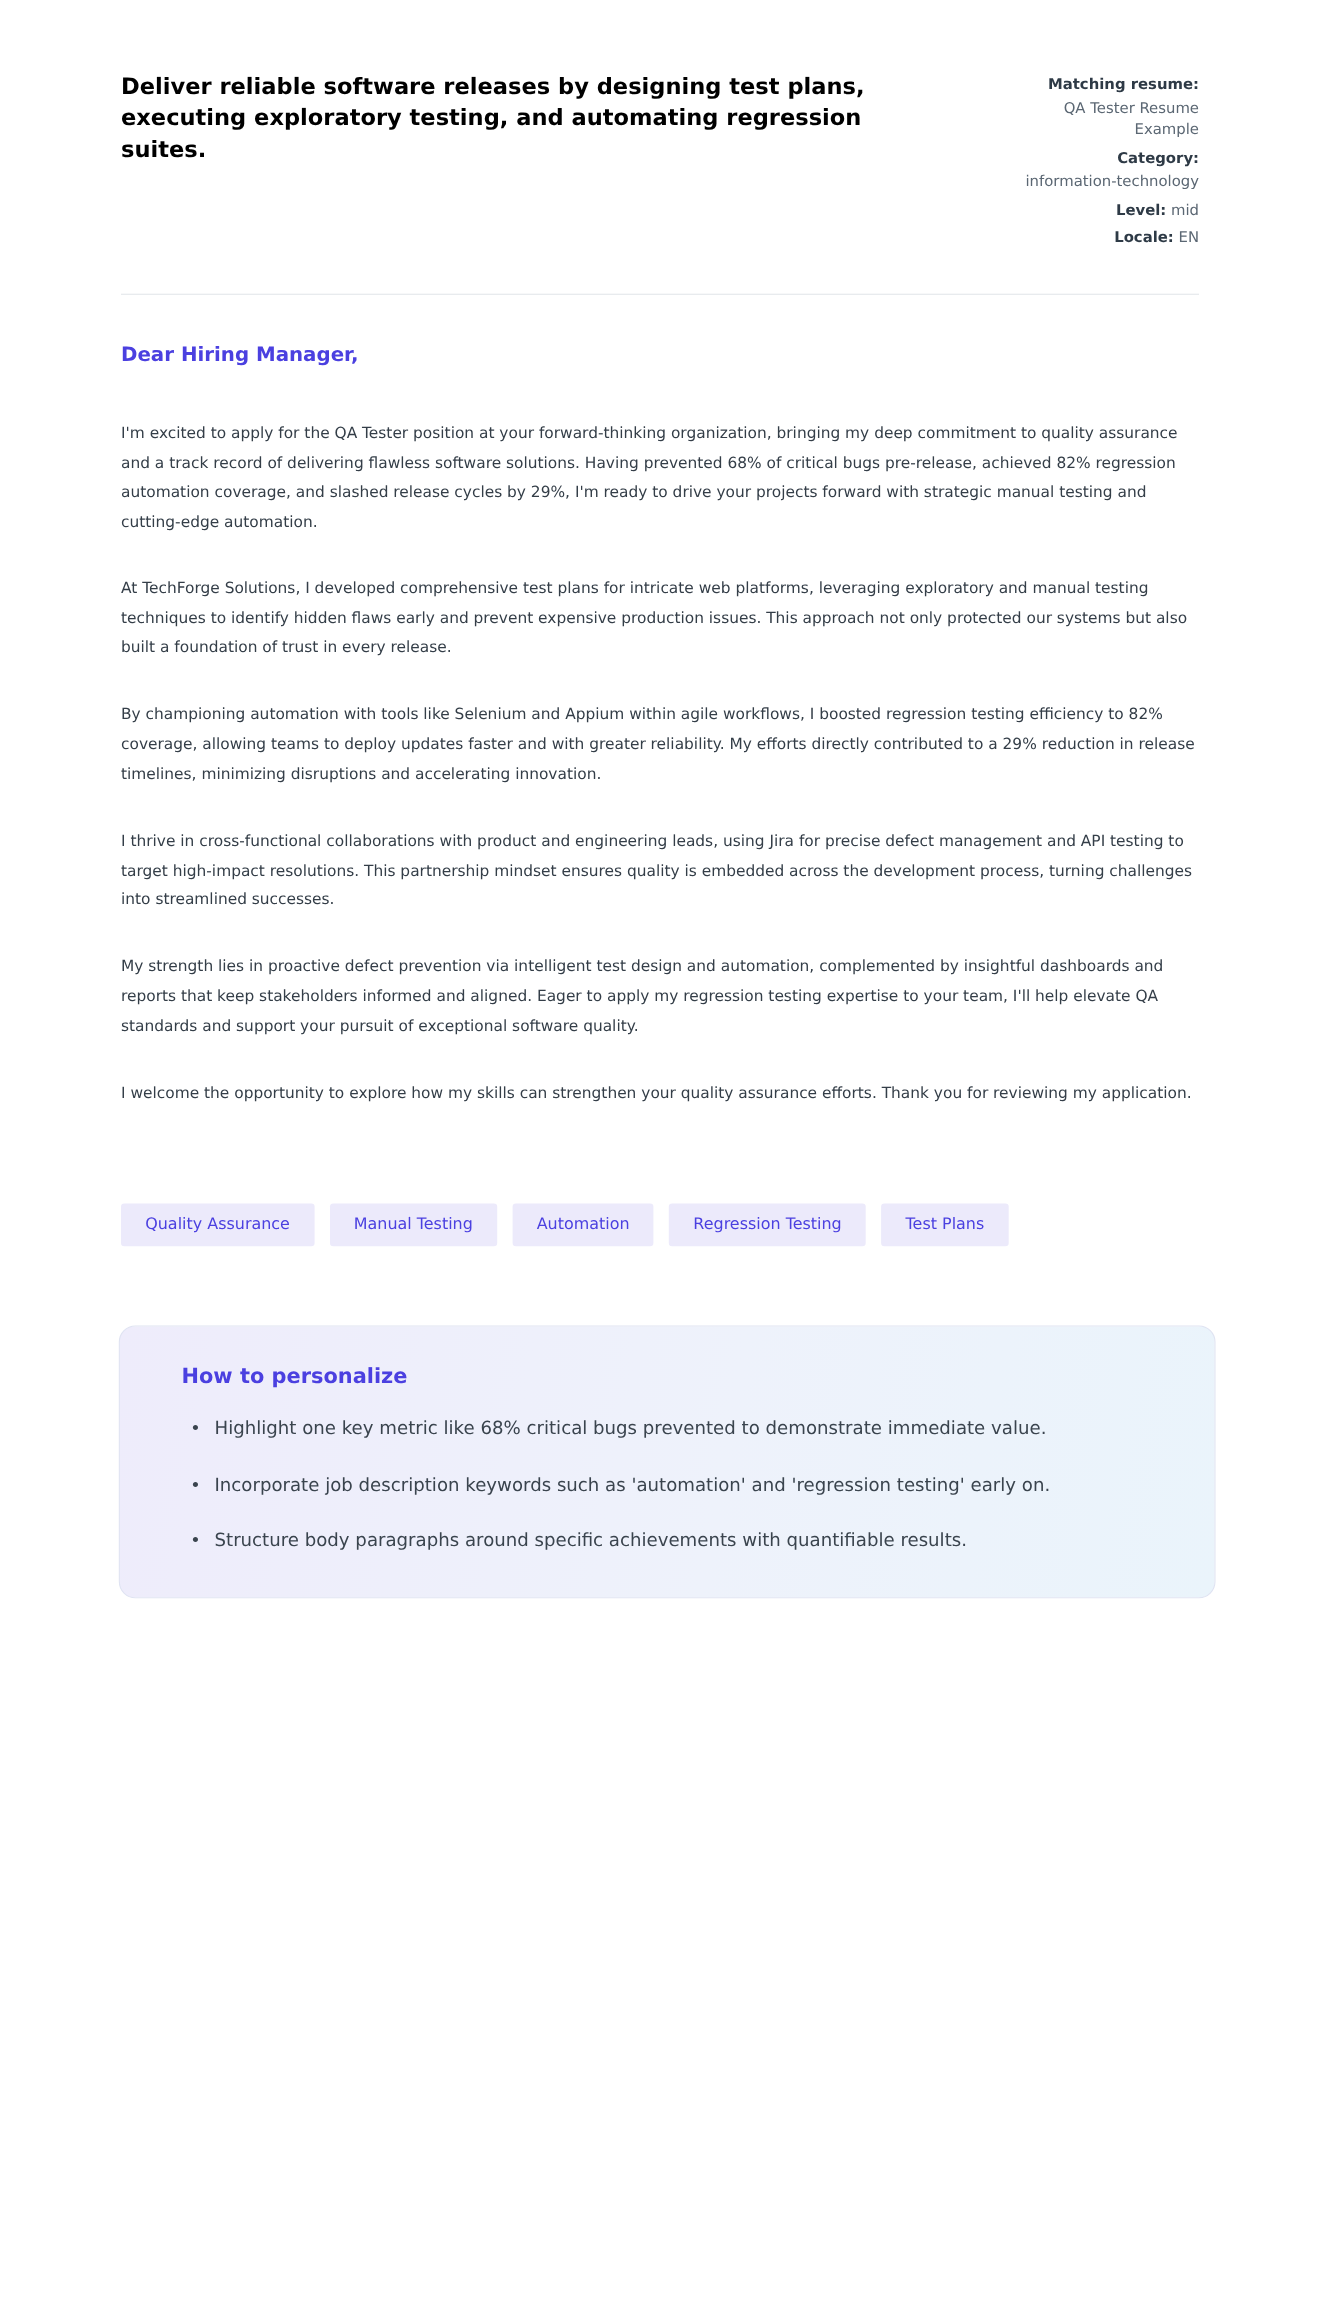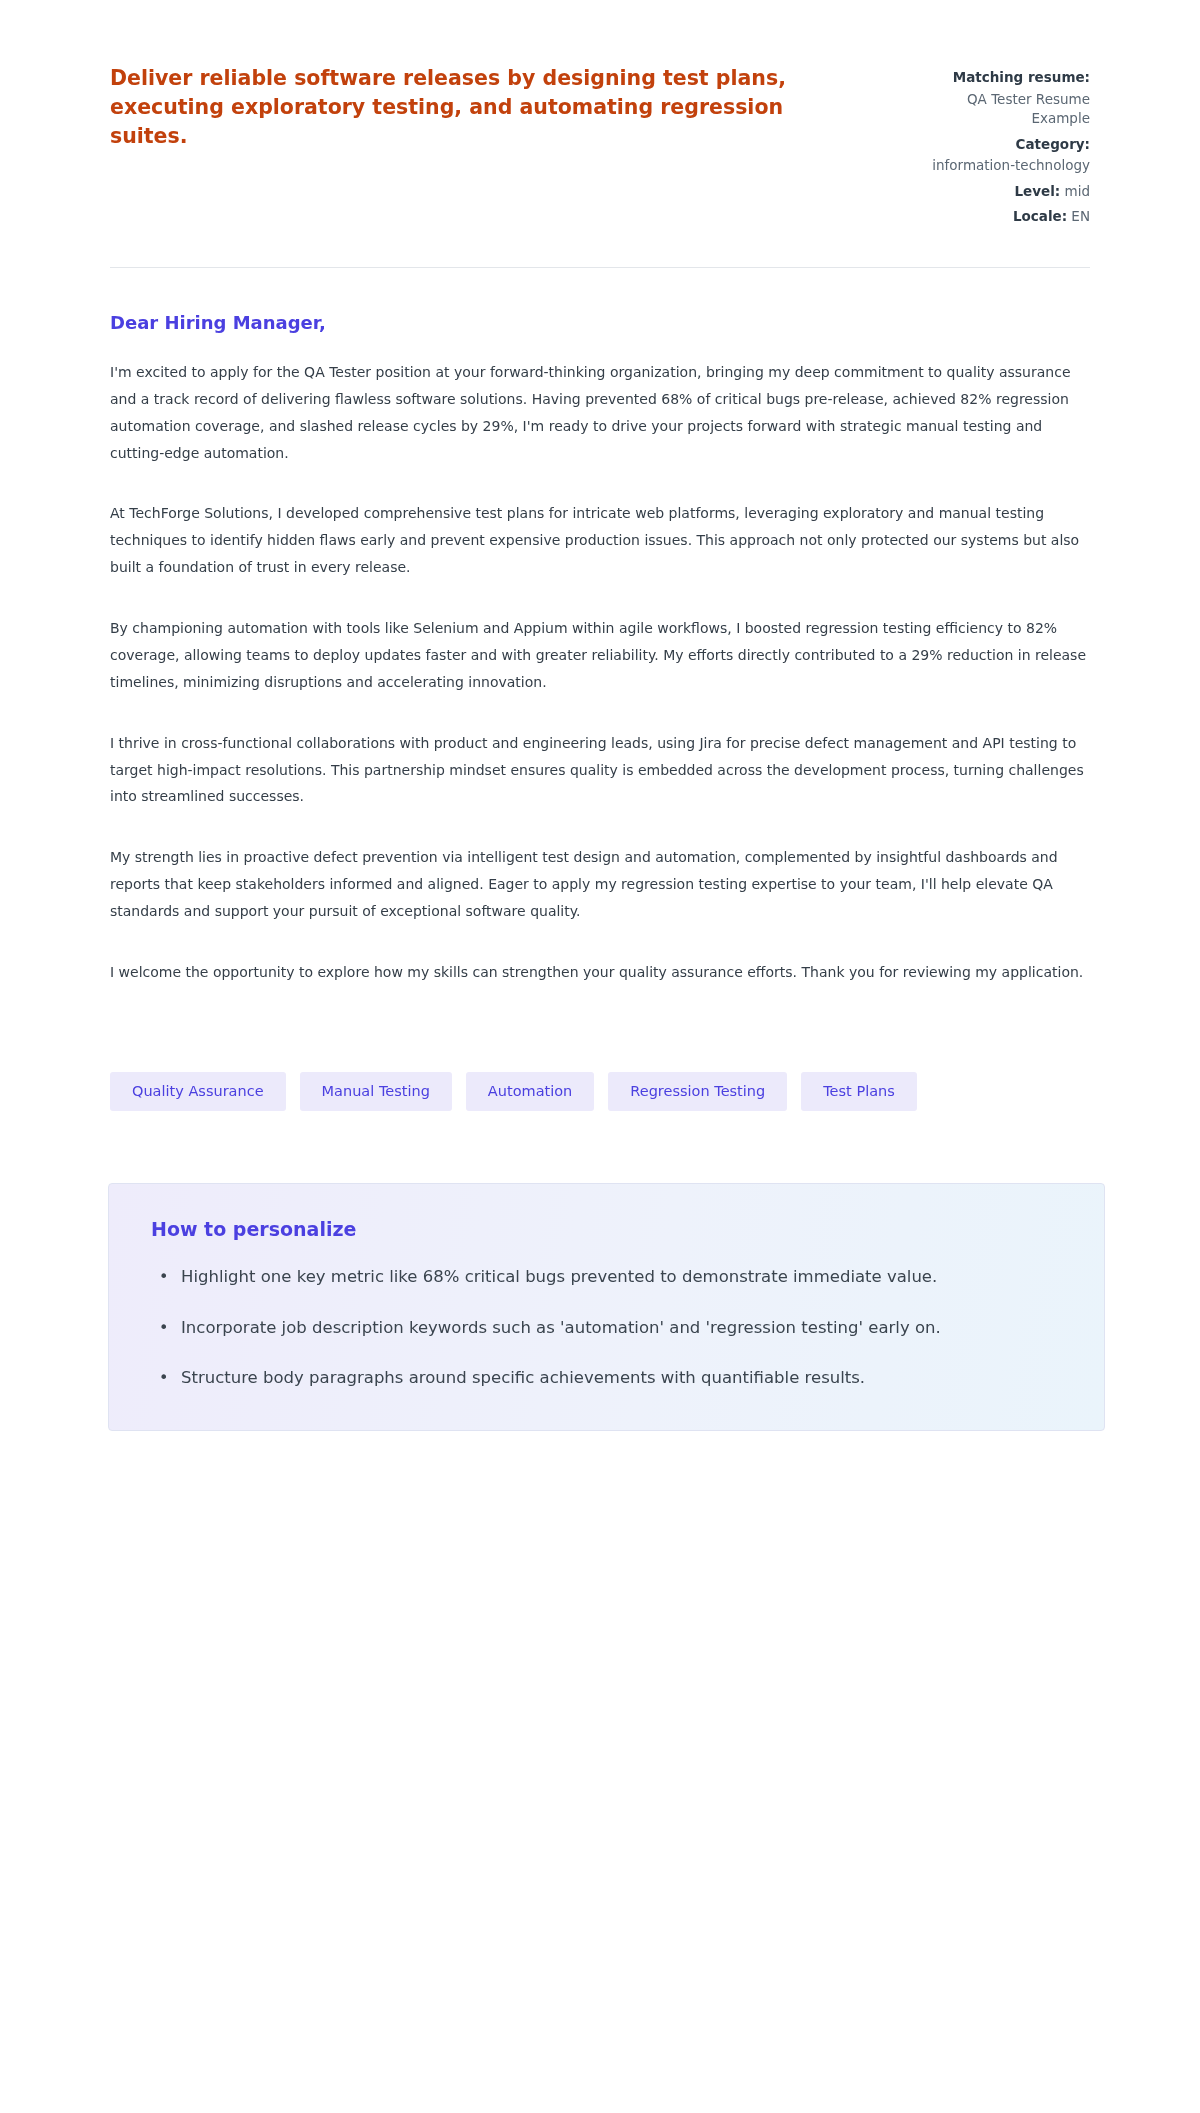--- a/index.html
+++ b/index.html
@@ -39,21 +39,21 @@
     line-height: 1.15;
     font-weight: bold;
     color: #4b40e0;
     margin: 0 0 10px 0;
     letter-spacing: -0.2px;
   }
   .doc-subtitle {
     font-size: 20.5px;
     line-height: 1.42;
     font-weight: bold;
-    color: #c2410c;
+    color: #000000;
     margin: 0;
   }
   .meta {
     flex: 0 0 auto;
     width: 180px;
     text-align: right;
     padding-top: 12px;
     font-size: 13.5px;
     line-height: 1.45;
     color: #44515f;
@@ -80,21 +80,21 @@
 
   
   .letter {
     padding: 44px 110px 0 110px;
     max-width: 1200px;
   }
   .salutation {
     font-size: 18px;
     font-weight: bold;
     color: #4b40e0;
-    margin: 0 0 26px 0;
+    margin: 0 0 48px 0;
   }
   .para {
     font-size: 14px;
     line-height: 1.92;
     color: #343e48;
     margin: 0 0 34px 0;
     max-width: 1000px;
   }
 
   
@@ -130,22 +130,22 @@
     line-height: 1.2;
   }
 
   
   .callout-wrap {
     padding: 72px 95px 60px 108px;
   }
   .callout {
     background: linear-gradient(100deg, #eeecfb 0%, #eef2fb 55%, #eaf4fb 100%);
     border: 1px solid #dfe3f2;
-    border-radius: 4px;
-    padding: 34px 42px 36px 42px;
+    border-radius: 15px;
+    padding: 34px 42px 36px 56px;
     max-width: 998px;
   }
   .callout-title {
     font-size: 19px;
     font-weight: bold;
     color: #4b40e0;
     margin: 0 0 22px 0;
   }
   .callout-list {
     margin: 0;

